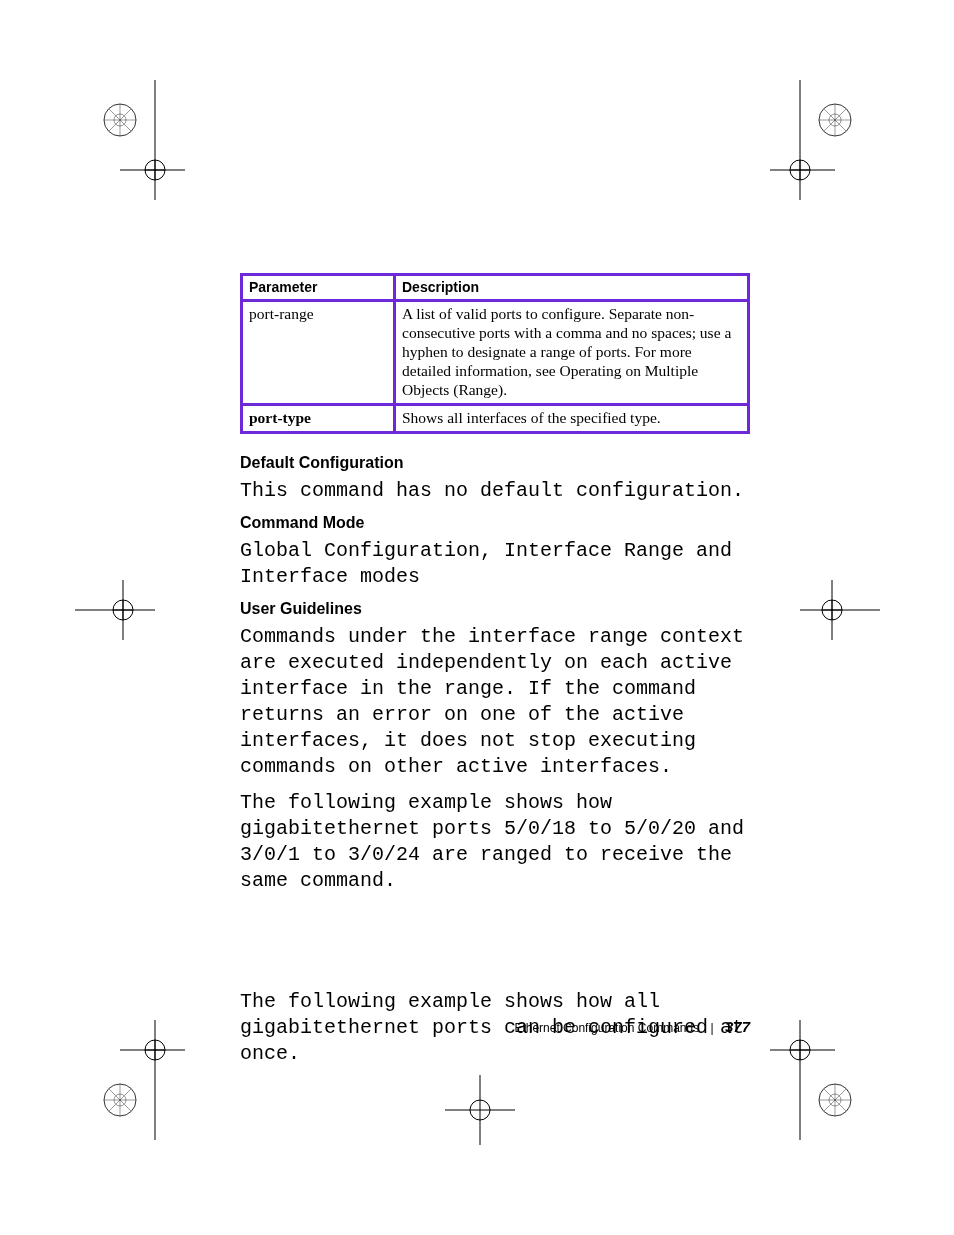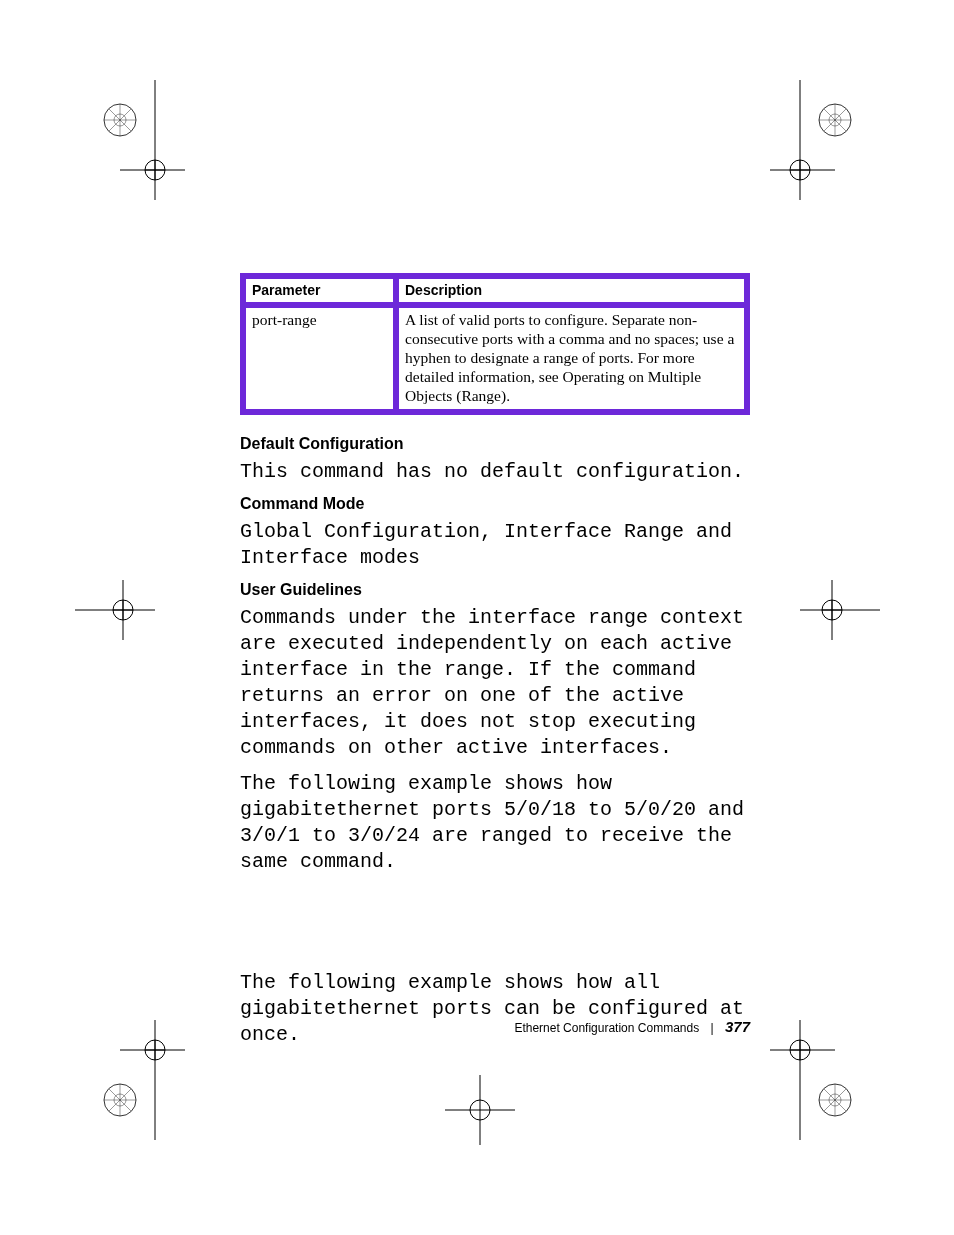--- a/index.html
+++ b/index.html
@@ -22,21 +22,21 @@
       top: 273px;
       width: 510px;
     }
     table.param-table {
       border-collapse: collapse;
       width: 100%;
       margin-bottom: 20px;
     }
     table.param-table th,
     table.param-table td {
-      border: 6px solid #6d28d9;
+      border: 3px solid #6d28d9;
       padding: 3px 6px;
       text-align: left;
       vertical-align: top;
       font-size: 15.5px;
       line-height: 1.22;
     }
     table.param-table th {
       font-family: Arial, Helvetica, sans-serif;
       font-weight: bold;
       font-size: 14px;
@@ -181,20 +181,24 @@
       <tr>
         <th>Parameter</th>
         <th>Description</th>
       </tr>
     </thead>
     <tbody id="param-tbody">
         <tr>
           <td class="param">port-range</td>
           <td>A list of valid ports to configure. Separate non-consecutive ports with a comma and no spaces; use a hyphen to designate a range of ports. For more detailed information, see Operating on Multiple Objects (Range).</td>
         </tr>
+        <tr>
+          <td class="param bold">port-type</td>
+          <td>Shows all interfaces of the specified type.</td>
+        </tr>
       </tbody>
   </table>
 
   <h3 class="section">Default Configuration</h3>
   <p class="body">This command has no default configuration.</p>
 
   <h3 class="section">Command Mode</h3>
   <p class="body">Global Configuration, Interface Range and Interface modes</p>
 
   <h3 class="section">User Guidelines</h3>

